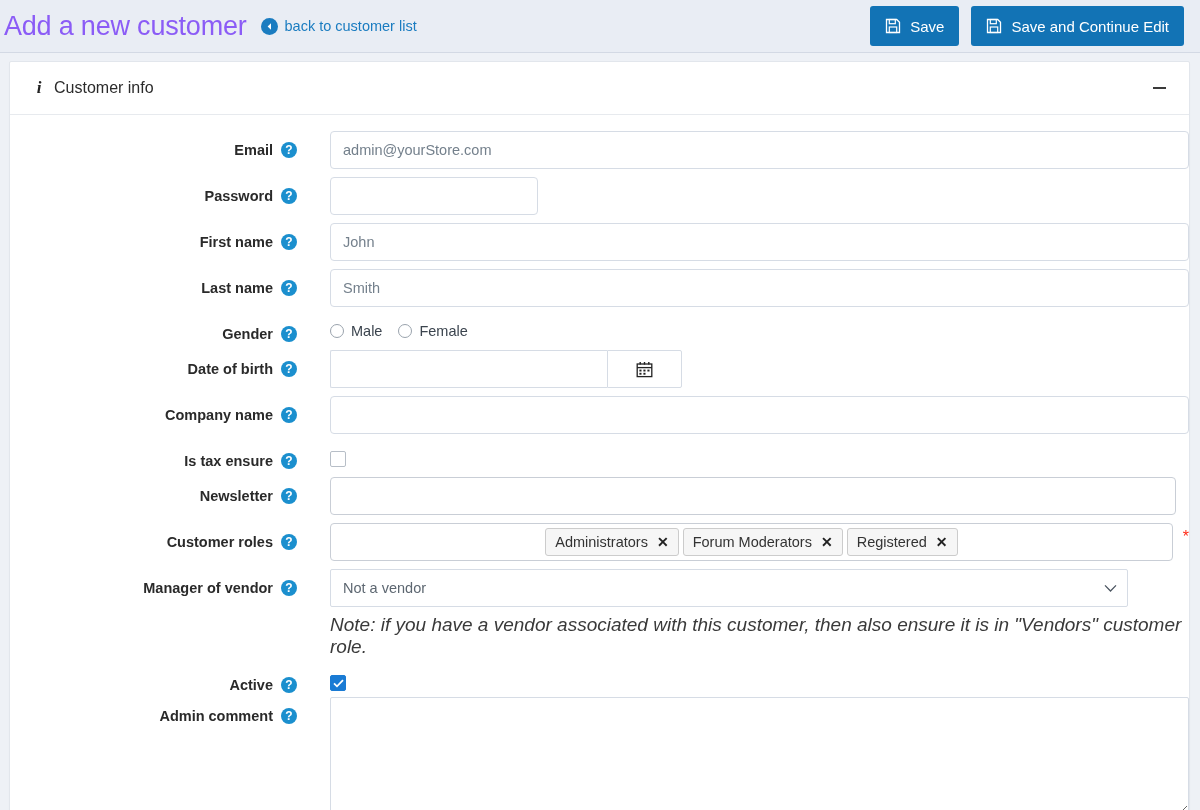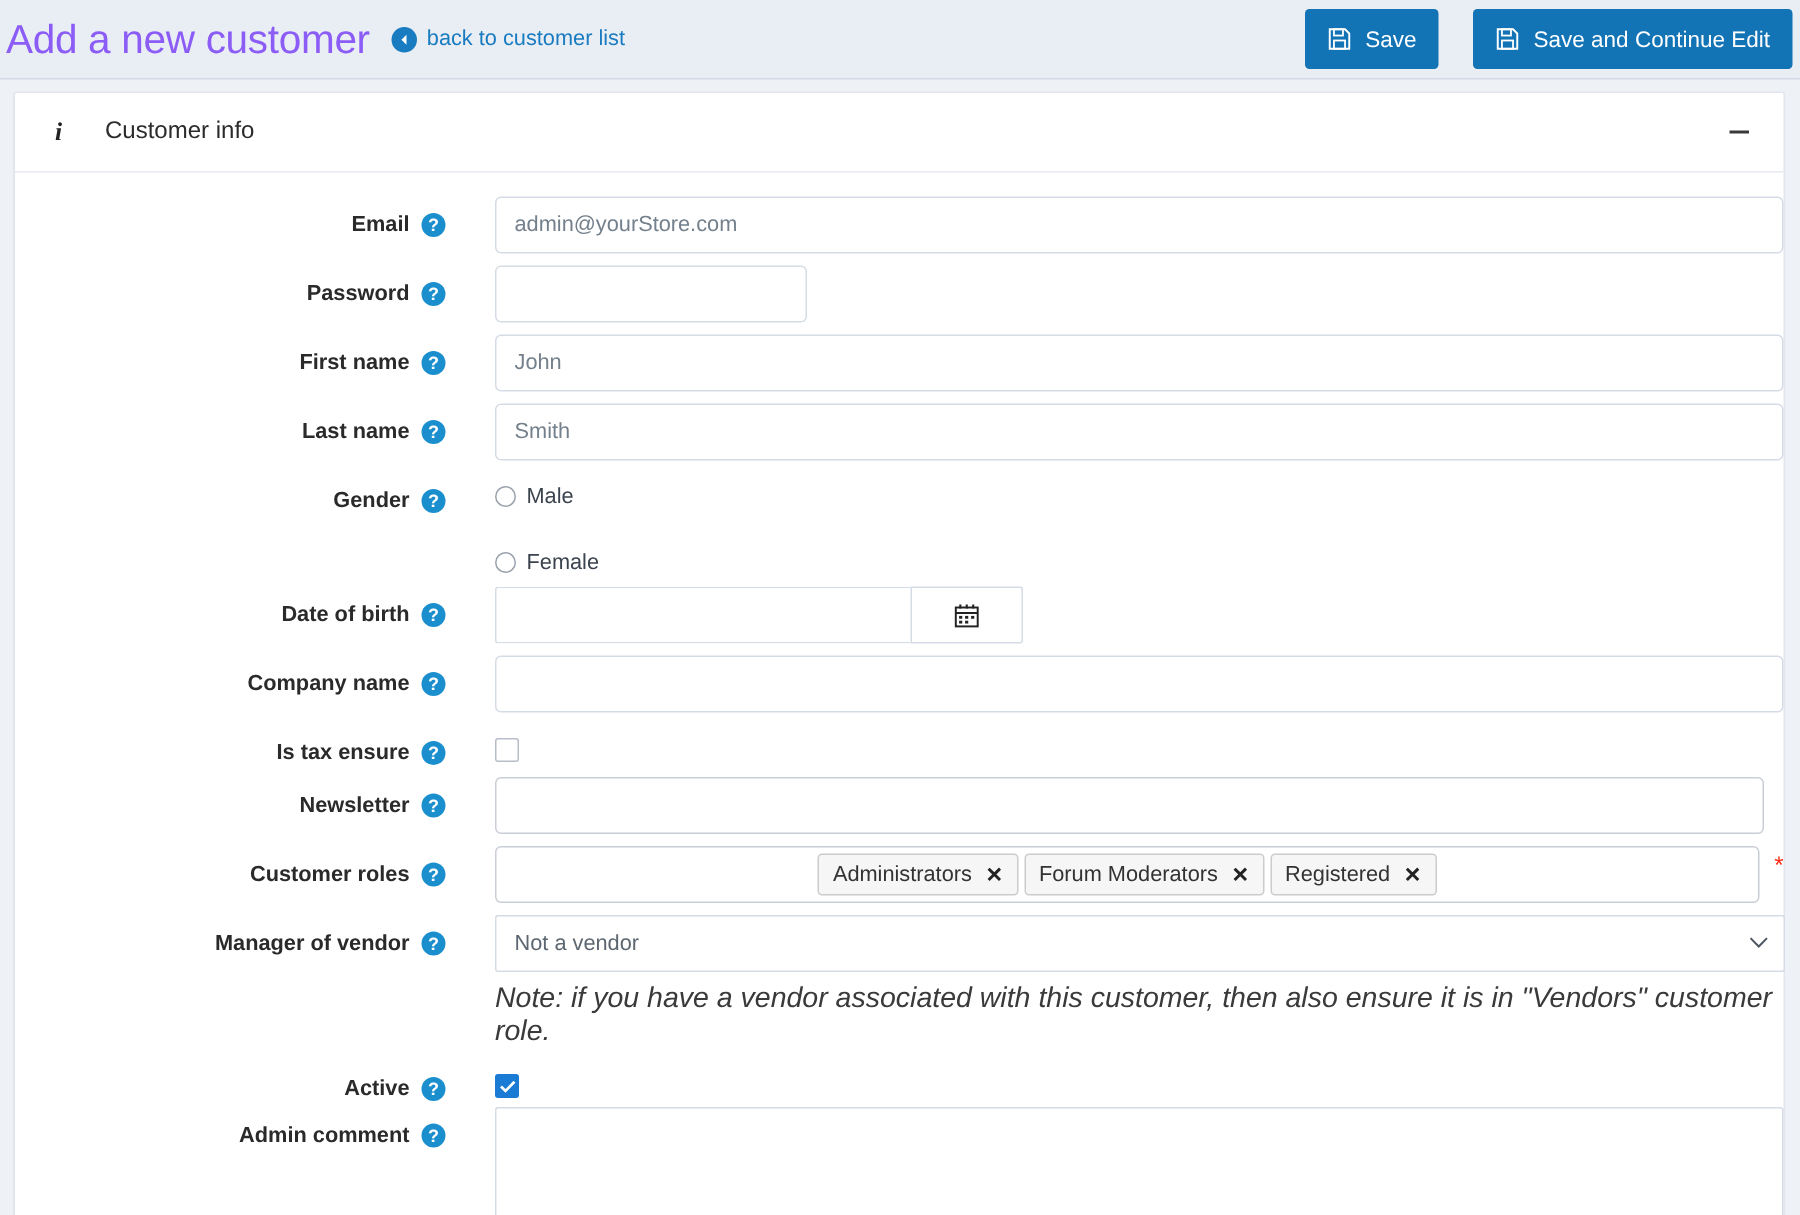--- a/index.html
+++ b/index.html
@@ -47,23 +47,23 @@
   .back-text {
     color: #1a7cc0;
     font-size: 14.5px;
     font-weight: 400;
     text-decoration: none;
     white-space: nowrap;
   }
 
   .topbar-actions {
     position: absolute;
-    right: 5px; top: 6px;
-    display: flex;
-    gap: 23px;
+    right: 16px; top: 6px;
+    display: flex;
+    gap: 12px;
   }
   .btn {
     background: #1273b5;
     color: #fff;
     border: none;
     border-radius: 3px;
     height: 40px;
     padding: 0 15px;
     font-size: 15px;
     font-family: "Liberation Sans", sans-serif;
@@ -97,21 +97,21 @@
   .info-icon {
     font-family: "Liberation Serif", serif;
     font-weight: bold;
     font-style: italic;
     font-size: 17px;
     color: #222;
     width: 14px;
     text-align: center;
   }
   .card-header-title {
-    margin-left: 24px;
+    margin-left: 8px;
     font-size: 16px;
     color: #2b2b2b;
   }
   .collapse-btn {
     position: absolute;
     right: 22px; top: 50%;
     transform: translateY(-50%);
     width: 16px; height: 16px;
     cursor: pointer;
     display:flex; align-items:center; justify-content:center;
@@ -174,21 +174,21 @@
     font-family: "Liberation Sans", sans-serif;
     width: 100%;
     outline: none;
   }
   .inp::placeholder { color: #74808c; opacity: 1; }
   .w-main { width: 860px; }
   .w-pass { width: 208px; }
   .w-round { width: 846px; border-radius: 4px; border-color: #c9ced6;}
 
   
-  .radio-group { display: flex; align-items: flex-start; gap: 28px; padding-top: 8px; flex-direction: column; }
+  .radio-group { display: flex; align-items: flex-end; gap: 16px; padding-top: 8px; }
   .radio-item { display: flex; align-items: center; gap: 7px; cursor: pointer; }
   .radio-circle {
     width: 14px; height: 14px; border-radius: 50%;
     border: 1px solid #9aa3ad; background: #fff; flex: 0 0 auto;
   }
   .radio-label { font-size: 14.5px; color: #3b444e; }
 
   
   .date-wrap { display: flex; }
   .date-inp {
@@ -243,21 +243,21 @@
   }
   .tag-x {
     font-size: 14px; font-weight: bold; color: #222; cursor: pointer; line-height: 1;
   }
   .req-star {
     color: #ff2a17; font-size: 16px; margin-left: 10px; padding-top: 6px; line-height:1;
     font-family: "Liberation Sans", sans-serif;
   }
 
   
-  .select-wrap { position: relative; width: 860px; }
+  .select-wrap { position: relative; width: 798px; }
   .sel {
     width: 100%; height: 38px;
     border: 1px solid #d6dce5; border-radius: 2px;
     background: #fff;
     padding: 0 30px 0 12px;
     font-size: 14.5px; color: #5d6771;
     font-family: "Liberation Sans", sans-serif;
     appearance: none; -webkit-appearance: none;
     outline: none; cursor: pointer;
   }

